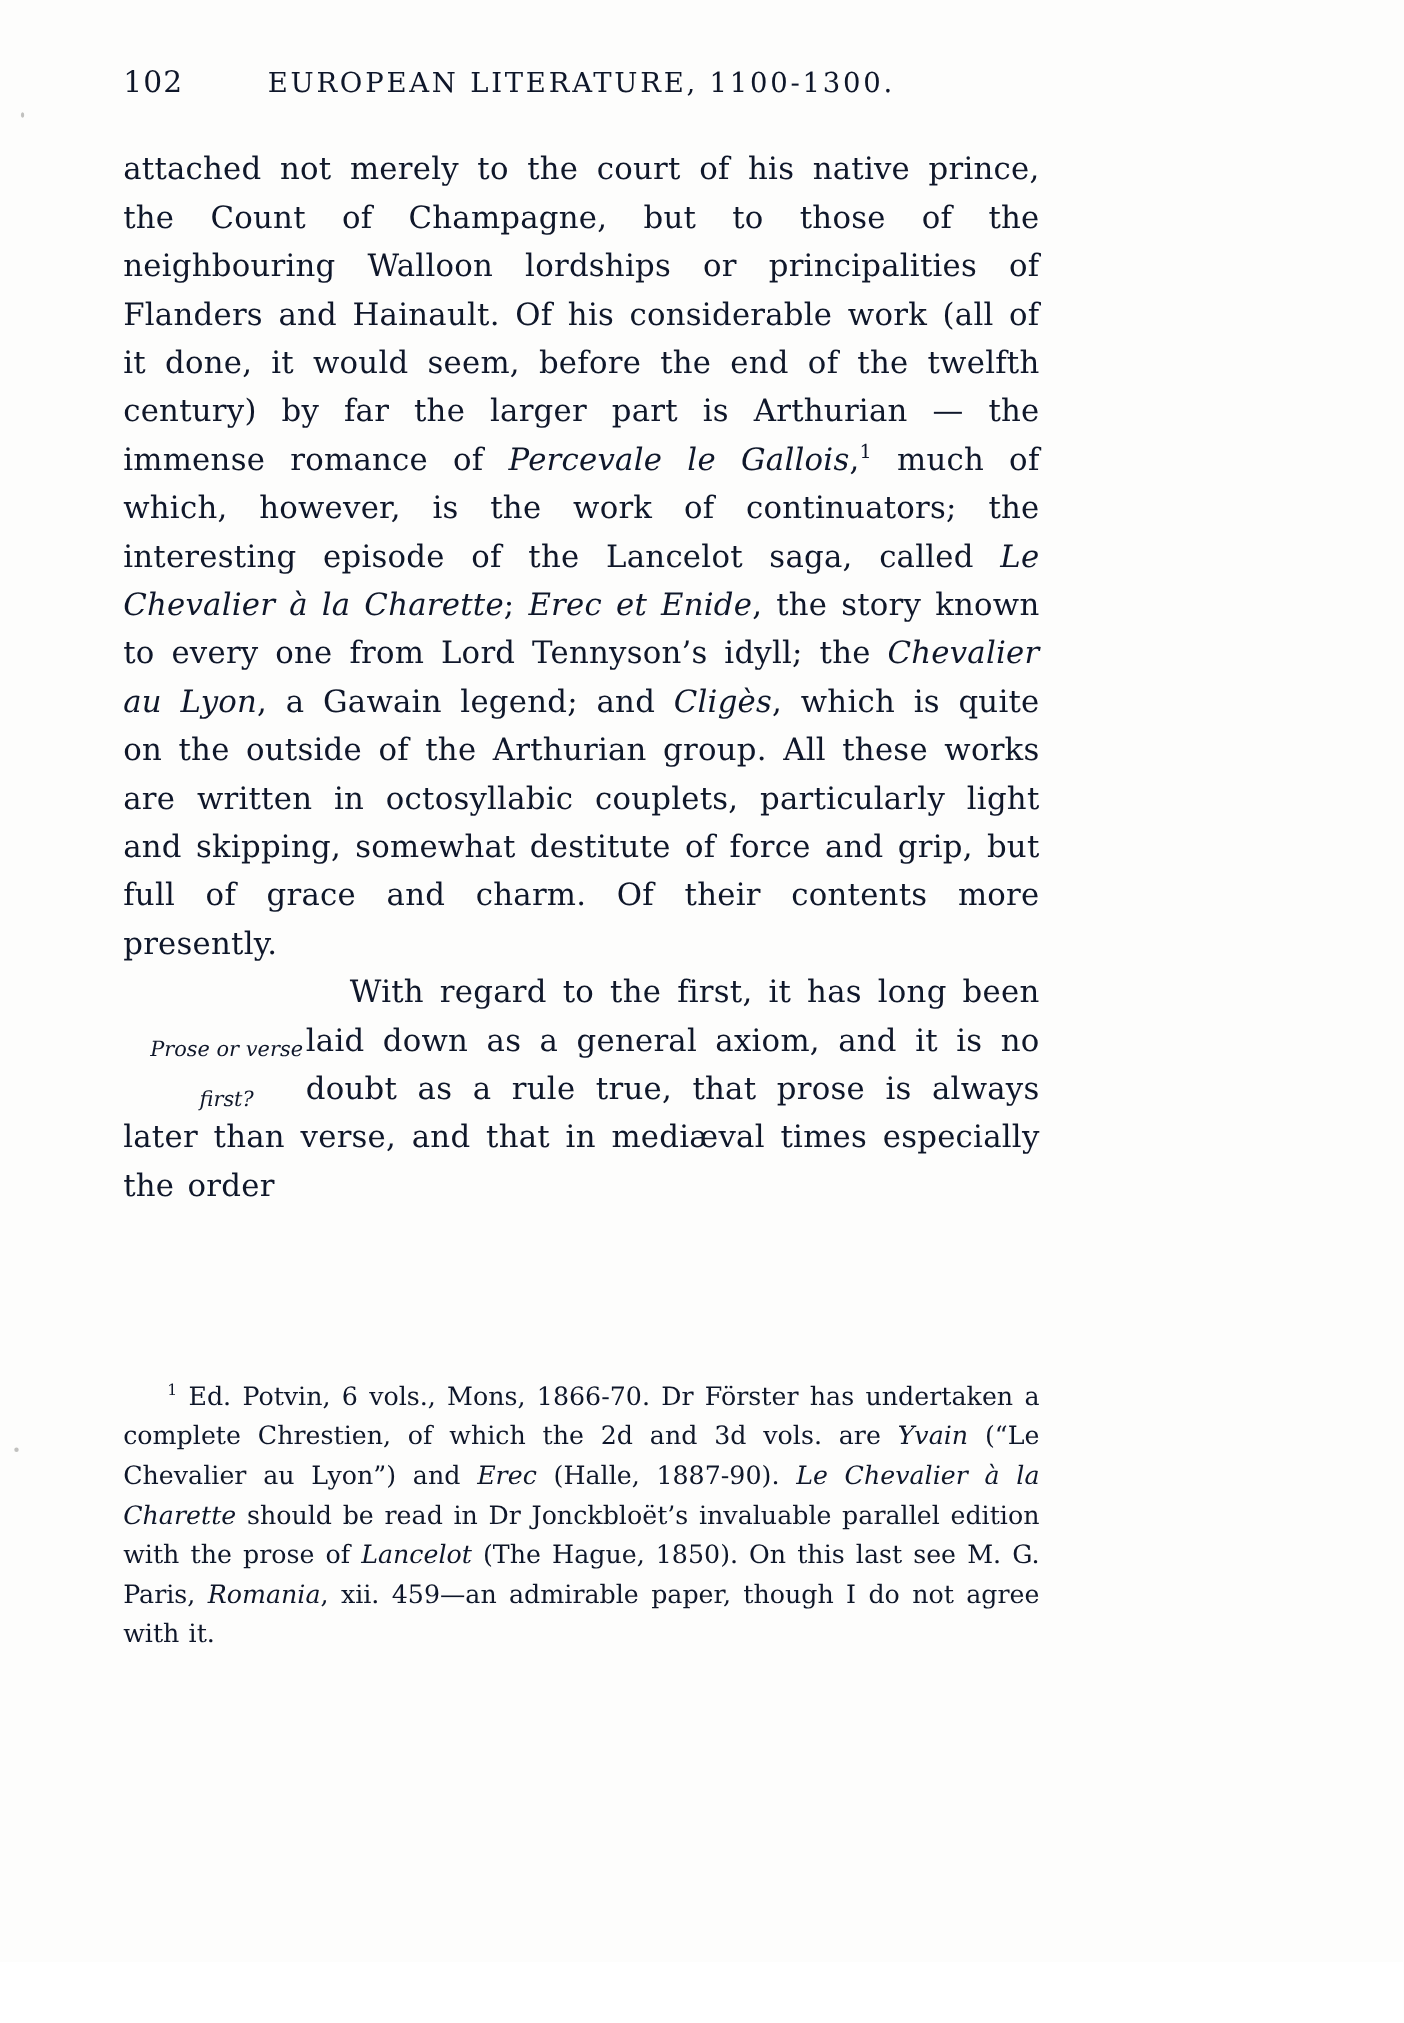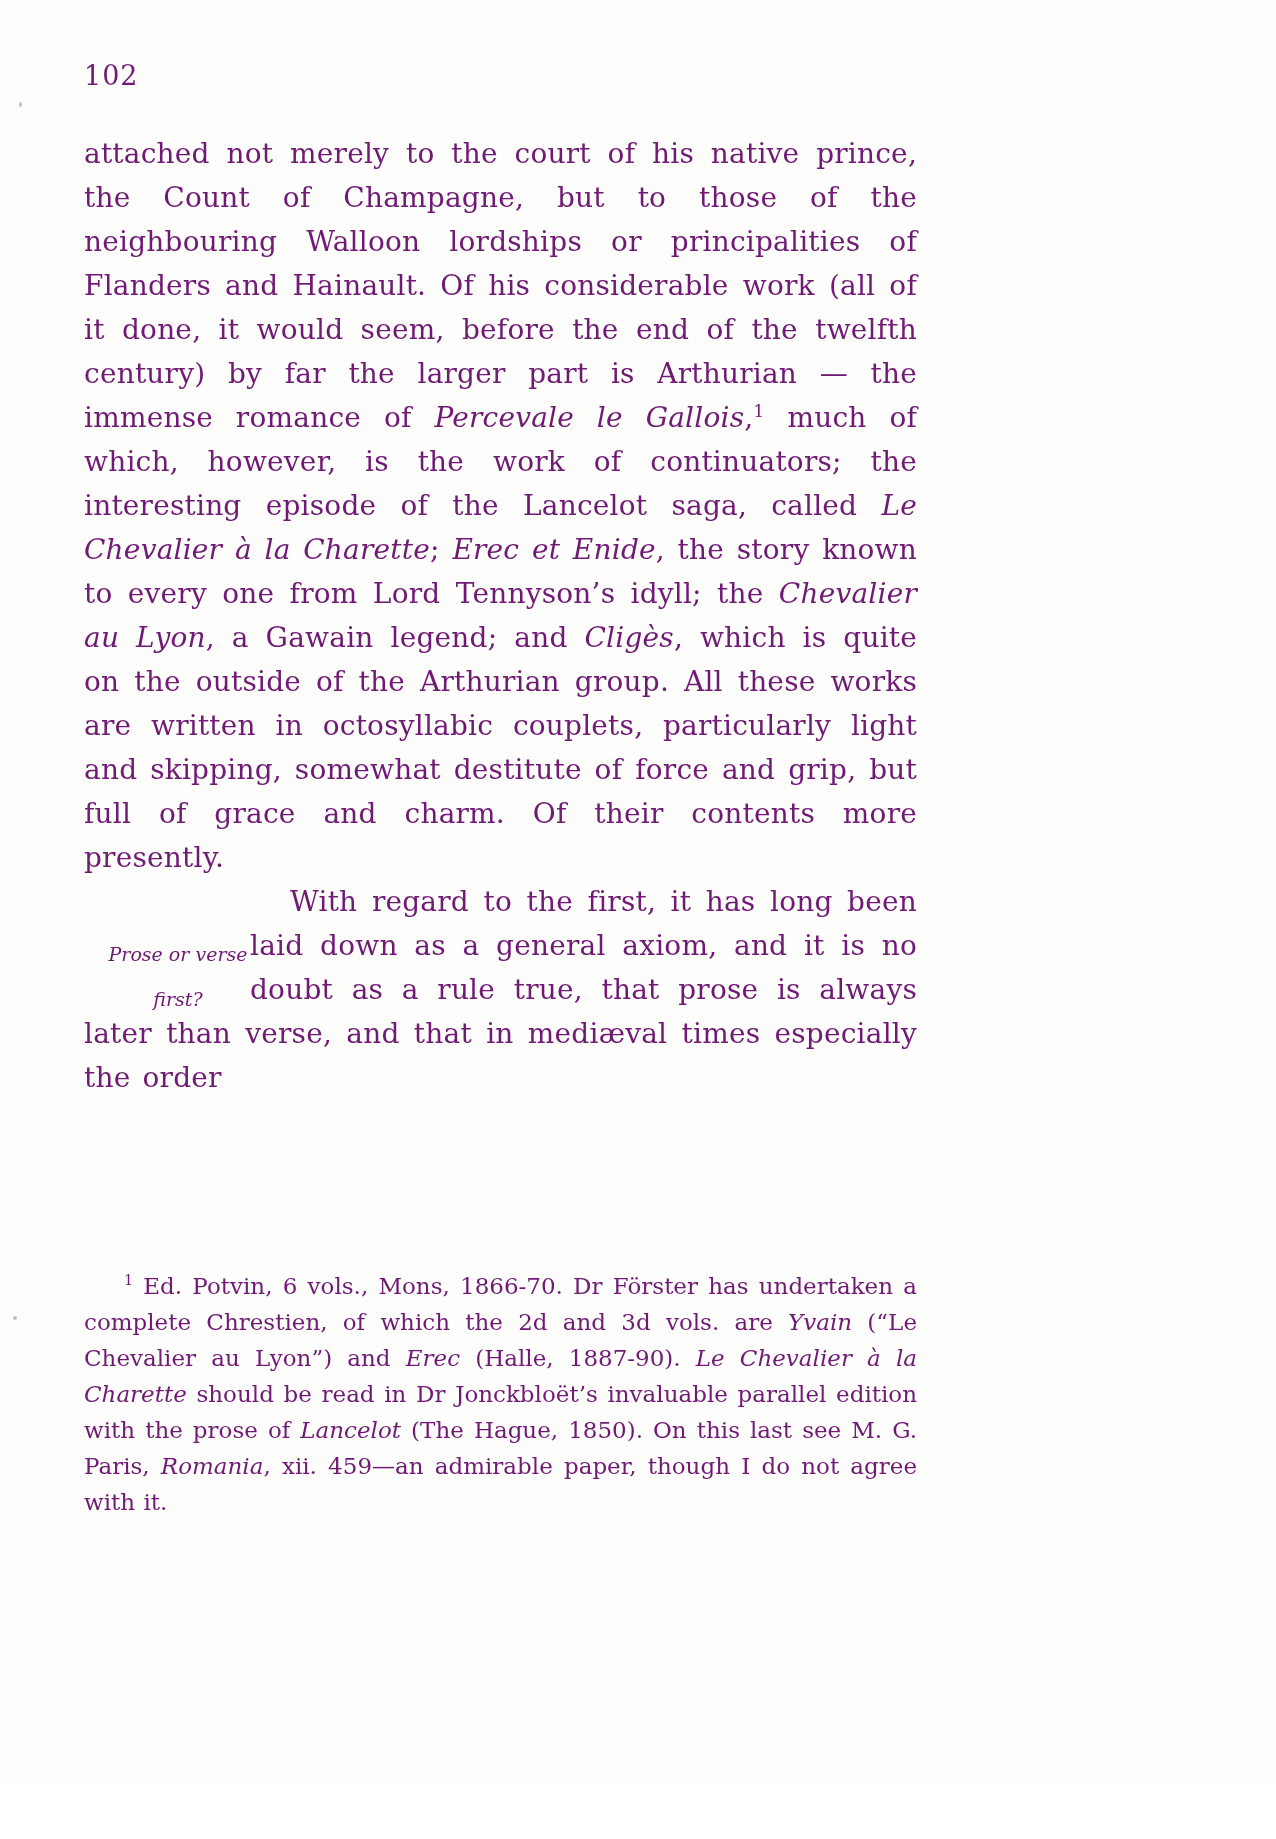--- a/index.html
+++ b/index.html
@@ -2,23 +2,23 @@
 <html><head>
 <meta charset="utf-8">
 <style>
   * { margin:0; padding:0; box-sizing:border-box; }
   html, body { background:#ffffff; }
   .page {
     position:relative;
     width:1276px;
     height:1784px;
     background:#fdfdfc;
-    color:#701a75;
+    color:#0f172a;
     font-family:"DejaVu Serif","Liberation Serif",serif;
-    padding:58px 331px 0 84px;
+    padding:58px 331px 0 112px;
     overflow:hidden;
   }
   .page-header { position:relative; height:36px; margin-bottom:38px; }
   .page-number {
     position:absolute; left:0; top:2px;
     font-size:27px; letter-spacing:1px;
   }
   .running-title {
     text-align:center;
     font-size:25px;
@@ -56,21 +56,21 @@
     word-spacing:0;
   }
   .sidenote-line { display:block; }
   .text-block sup, .footnote sup {
     font-size:0.62em;
     vertical-align:super;
     line-height:0;
   }
   .footnote {
     width:833px;
-    margin-top:36px;
+    margin-top:20px;
     font-size:23px;
     line-height:36px;
     text-align:justify;
     word-spacing:1px;
   }
   .fn-para { text-indent:40px; }
   .speck {
     position:absolute;
     background:#8f8f8c;
     border-radius:50%;
@@ -80,20 +80,21 @@
 </head>
 <body>
 
 <div class="page">
 
   <span class="speck" style="left:19px; top:102px; width:3px; height:5px;"></span>
   <span class="speck" style="left:13px; top:1316px; width:4px; height:4px;"></span>
 
   <header class="page-header">
     <div class="page-number">102</div>
+    <div class="running-title">EUROPEAN LITERATURE, 1100-1300.</div>
   </header>
 
   <main class="text-block">
 
     <p class="para"><span>attached not merely to the court of his native prince, the Count of Champagne, but to those of the neighbouring Walloon lordships or principalities of Flanders and Hainault. Of his considerable work (all of it done, it would seem, before the end of the twelfth century) by far the larger part is Arthurian — the immense romance of </span><i>Percevale le Gallois</i><span>,</span><sup>1</sup><span> much of which, however, is the work of continuators; the interesting episode of the Lancelot saga, called </span><i>Le Chevalier à la Charette</i><span>; </span><i>Erec et Enide</i><span>, the story known to every one from Lord Tennyson’s idyll; the </span><i>Chevalier au Lyon</i><span>, a Gawain legend; and </span><i>Cligès</i><span>, which is quite on the outside of the Arthurian group. All these works are written in octosyllabic couplets, particularly light and skipping, somewhat destitute of force and grip, but full of grace and charm. Of their contents more presently.</span></p>
 
 
     <p class="para indent para3"><span class="sidenote-spacer"></span><span class="sidenote">
           <span class="sidenote-line">Prose or verse</span>
           <span class="sidenote-line">first?</span>

